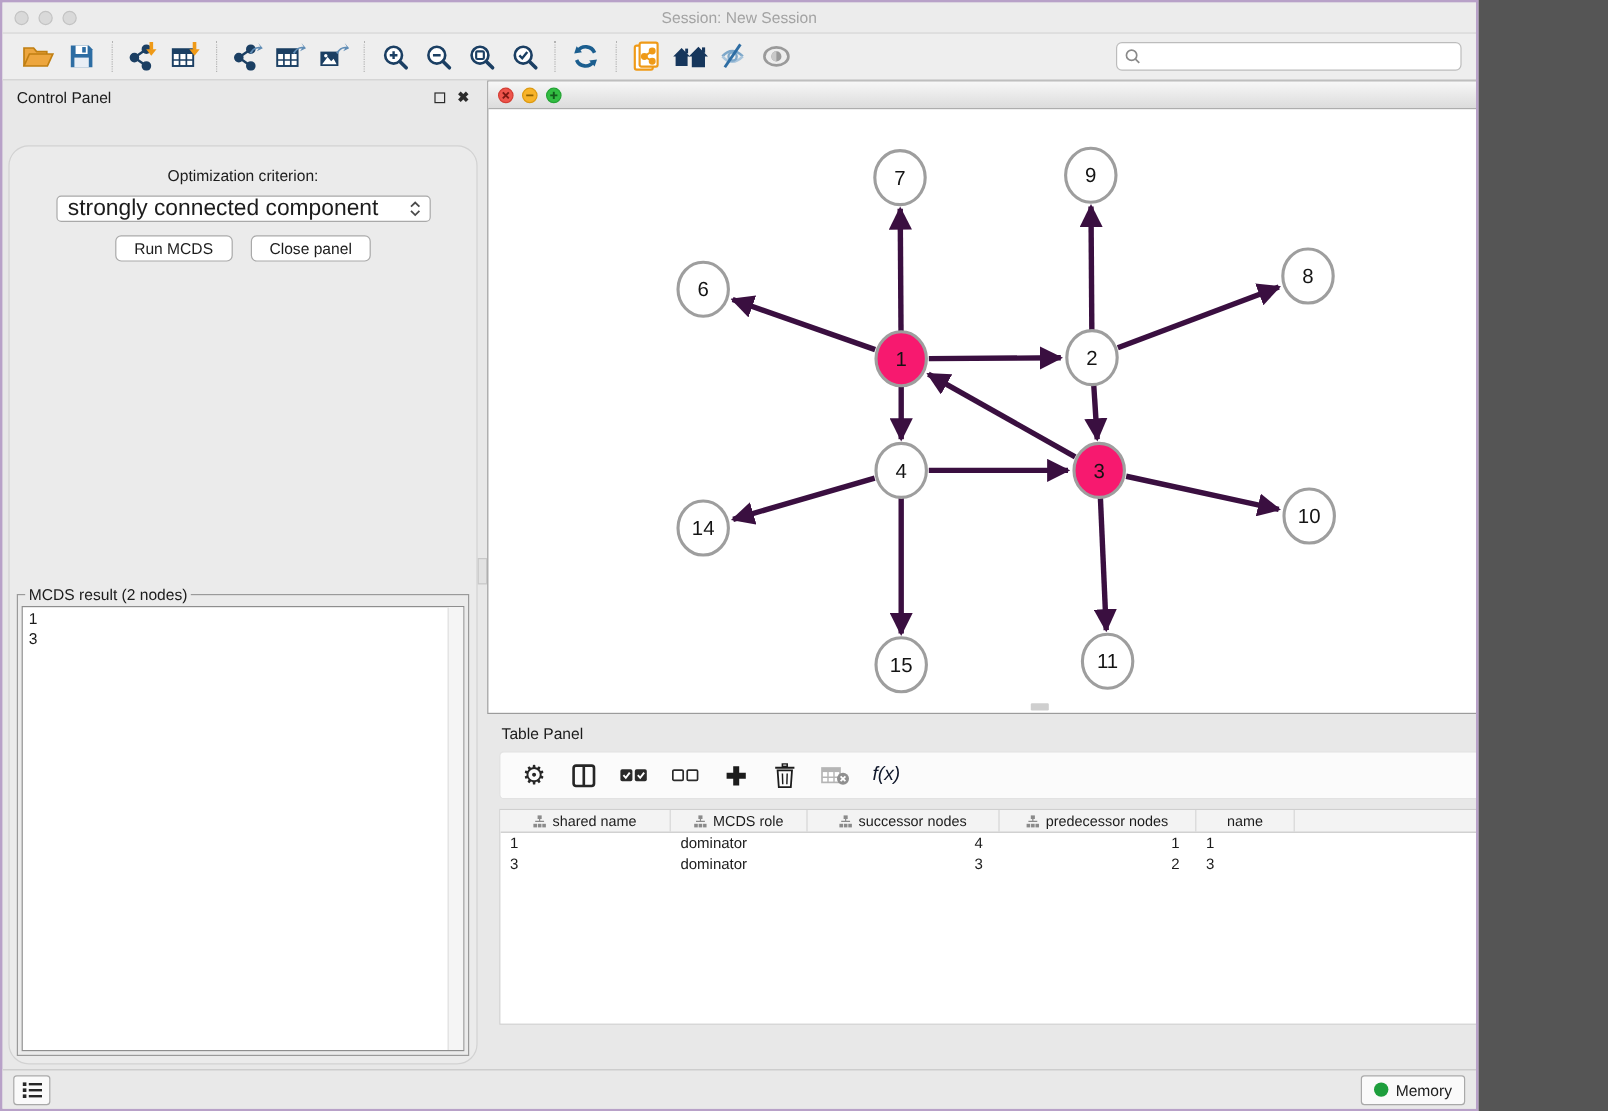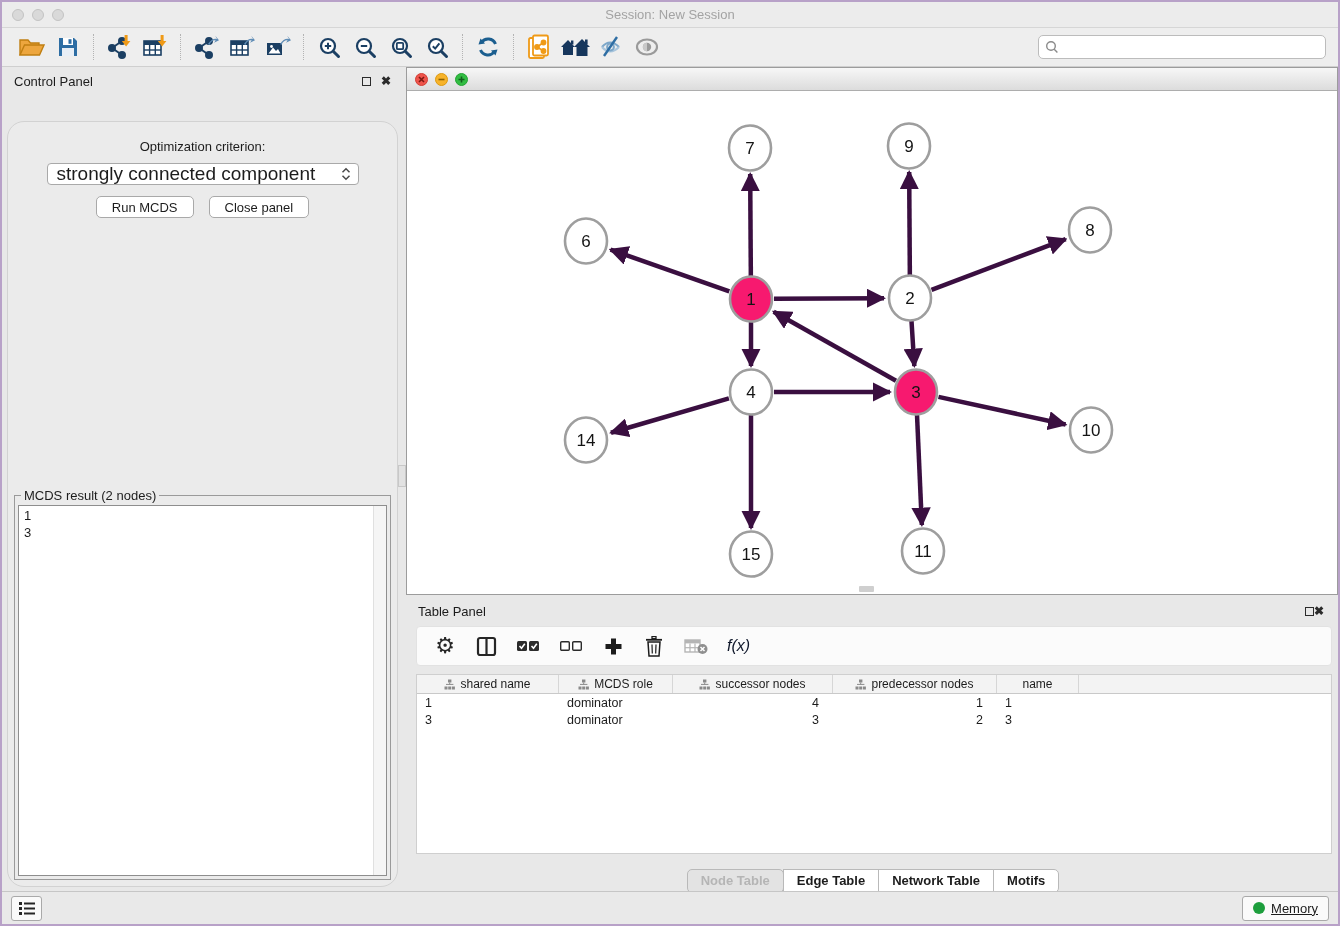--- a/index.html
+++ b/index.html
@@ -1,18 +1,18 @@
 <!DOCTYPE html>
 <html><head>
 <meta charset="utf-8">
 <style>
   * { margin:0; padding:0; box-sizing:border-box; }
   html,body { background:#555; }
   .app {
-    position:relative; width:1340px; height:926px; overflow:hidden;
+    position:relative; width:1232px; height:926px; overflow:hidden;
     border:2px solid #b8a1c8; background:#e8e8e8;
     font-family:"Liberation Sans", sans-serif; color:#1c1c1c;
   }
   
   .titlebar { height:26px; background:#ececec; border-bottom:1px solid #d6d6d6;
     display:flex; align-items:center; position:relative; }
   .traffic { position:absolute; left:10px; display:flex; gap:8px; }
   .light { width:12px; height:12px; border-radius:50%; background:#d9d9d9; border:1px solid #c3c3c3; }
   .wtitle { flex:1; text-align:center; font-size:13px; color:#a3a3a3; }
   
@@ -77,21 +77,21 @@
   .trow { display:flex; height:17px; font-size:12.5px; }
   .td { display:flex; align-items:center; overflow:hidden; }
   .tp-tabs { display:flex; justify-content:center; margin-top:15px; }
   .tp-tabs .tab { font-weight:600; padding:3px 13px 4px; }
   
   .statusbar { position:absolute; left:0; right:0; bottom:0; height:33px; background:#e9e9e9;
     border-top:1px solid #c6c6c6; display:flex; align-items:center; padding:0 9px; }
   .sb-btn { height:25px; background:#fafafa; border:1px solid #a9a9a9; border-radius:3px;
     display:flex; align-items:center; justify-content:center; }
   .list-btn { width:31px; }
-  .memory-btn { margin-left:auto; padding:0 10px; gap:6px; font-size:13px;text-decoration:underline; }
+  .memory-btn { margin-left:auto; padding:0 10px; gap:6px; font-size:13px; }
   .gdot { width:12px; height:12px; border-radius:50%; background:#1d9e3c; }
 </style>
 </head>
 <body>
 
 <div class="app">
 
   <div class="titlebar">
     <div class="traffic">
       <div class="light"></div>
@@ -569,26 +569,20 @@
           </div>
           <div class="trow">
             <div class="td" style="width: 142px; justify-content: flex-start; padding: 0px 0px 0px 8px;">3</div>
             <div class="td" style="width: 114px; justify-content: flex-start; padding: 0px 0px 0px 8px;">dominator</div>
             <div class="td" style="width: 160px; justify-content: flex-end; padding: 0px 14px 0px 0px;">3</div>
             <div class="td" style="width: 164px; justify-content: flex-end; padding: 0px 14px 0px 0px;">2</div>
             <div class="td" style="width: 82px; justify-content: flex-start; padding: 0px 0px 0px 8px;">3</div>
           </div>
         </div>
     </div>
-    <div class="tp-tabs" id="tp-tabs">
-        <div class="tab active">Node Table</div>
-        <div class="tab">Edge Table</div>
-        <div class="tab">Network Table</div>
-        <div class="tab">Motifs</div>
-      </div>
   </div>
 
   <div class="statusbar">
     <div class="sb-btn list-btn">
       <svg width="18" height="16" viewBox="0 0 18 16">
         <rect x="1" y="2" width="3" height="3" fill="#262626"></rect>
           <rect x="1" y="7" width="3" height="3" fill="#262626"></rect>
           <rect x="1" y="12" width="3" height="3" fill="#262626"></rect>
         <rect x="6" y="2.5" width="11" height="2" fill="#262626"></rect>
           <rect x="6" y="7.5" width="11" height="2" fill="#262626"></rect>

